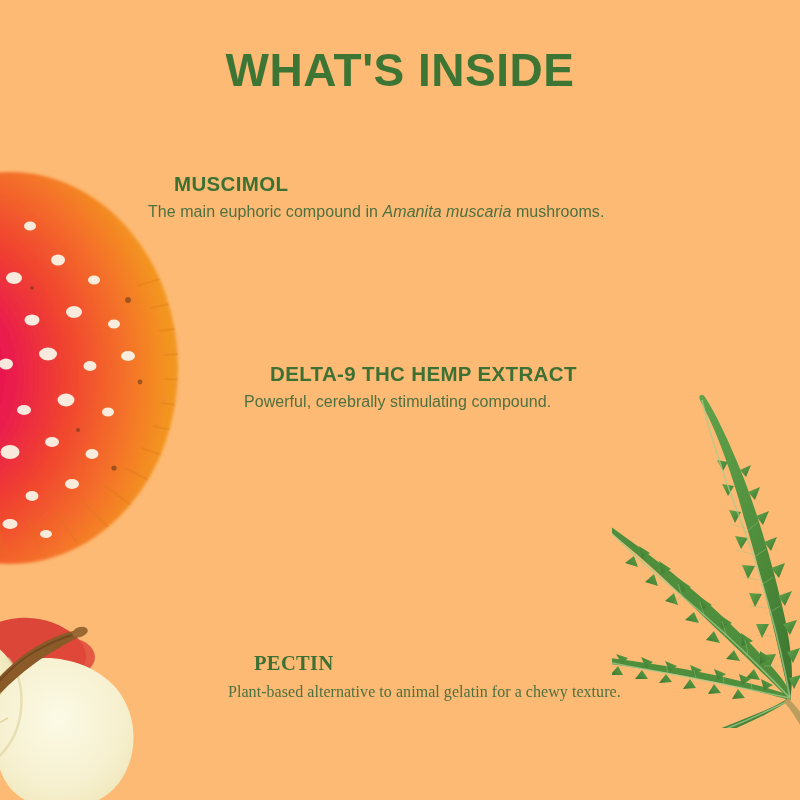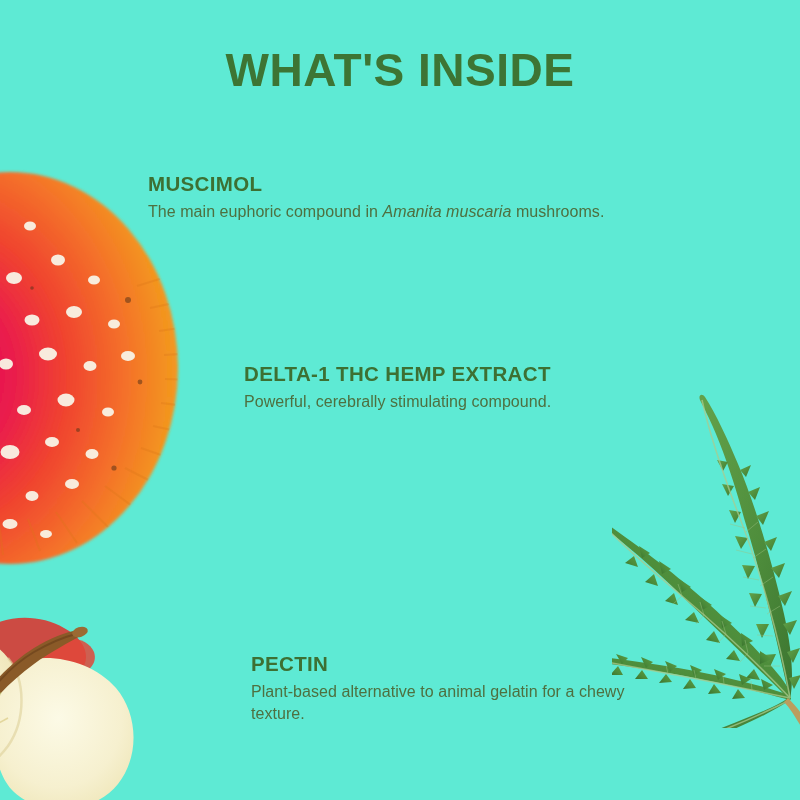--- a/index.html
+++ b/index.html
@@ -12,21 +12,21 @@
 
   body {
     background:#f1ece3;
     font-family:"Liberation Sans", sans-serif;
     position:relative;
   }
 
   #canvas {
     position:relative;
     width:800px; height:800px;
-    background:#5eead4;
+    background:#fdba74;
     overflow:hidden;
   }
 
   
   .art-layer {
     position:absolute;
     inset:0;
     pointer-events:none;
   }
 
@@ -62,39 +62,40 @@
   }
 
   .section-heading {
     font-size:20.5px;
     font-weight:700;
     letter-spacing:0.35px;
     color:#3d7033;
     line-height:1.15;
     margin-bottom:5px;
     white-space:nowrap;
+    margin-left:26px;
   }
 
   .section-body {
     font-size:16px;
     font-weight:400;
     color:#4e7040;
     line-height:1.42;
     letter-spacing:0.05px;
   }
 
   .section-body em { font-style:italic; }
 
   .sub { font-size:0.83em; }
 
   
   #section-muscimol { left:148px; top:172px;  width:470px; }
   #section-delta9   { left:244px; top:362px;  width:470px; }
   #section-thcp     { left:148px; top:506px;  width:440px; }
-  #section-pectin   { left:251px; top:652px;  width:400px; }
+  #section-pectin   { left:228px; top:652px;  width:400px;font-family:Liberation Serif, serif; }
 </style>
 </head>
 <body>
 
 <div id="canvas">
 
   <div class="art-layer">
 
     <svg id="mushroom-art" class="art-svg" viewBox="0 0 300 400">
       <defs>
@@ -387,21 +388,21 @@
   <div class="content">
 
     <h1 id="page-title">WHAT'S INSIDE</h1>
 
     <div class="section" id="section-muscimol">
       <div class="section-heading">MUSCIMOL</div>
       <div class="section-body"><span>The main euphoric compound in </span><em>Amanita muscaria</em><span> mushrooms.</span></div>
     </div>
 
     <div class="section" id="section-delta9">
-      <div class="section-heading">DELTA-1 THC HEMP EXTRACT</div>
+      <div class="section-heading">DELTA-9 THC HEMP EXTRACT</div>
       <div class="section-body">Powerful, cerebrally stimulating compound.</div>
     </div>
 
 
     <div class="section" id="section-pectin">
       <div class="section-heading">PECTIN</div>
       <div class="section-body">Plant-based alternative to animal gelatin for a chewy texture.</div>
     </div>
 
   </div>

